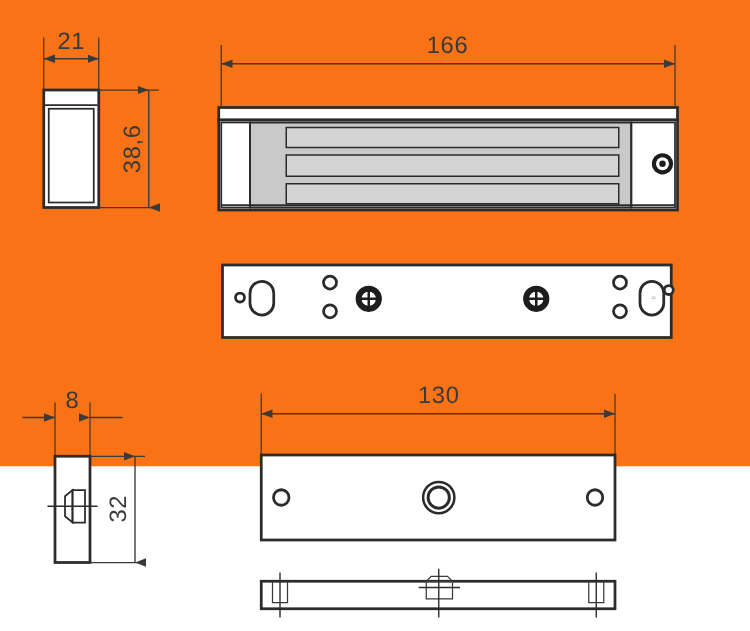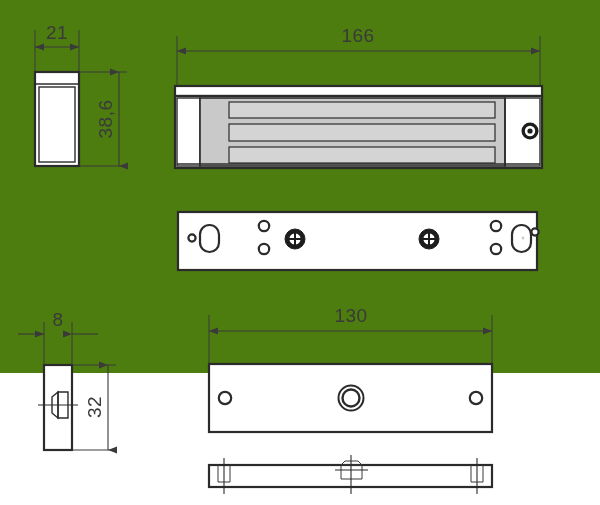--- a/index.html
+++ b/index.html
@@ -11,21 +11,21 @@
   body {
     width: 600px;
     height: 505px;
     overflow: hidden;
     font-family: "Liberation Sans", sans-serif;
   }
   #drawing-root {
     position: relative;
     width: 600px;
     height: 373px;
-    background: #4d7c0f;
+    background: #f97316;
     text-align: center;
   }
   svg.drawing {
     display: block;
     width: 600px;
     height: 505px;
   }
   .dim-text {
     font-family: "Liberation Sans", sans-serif;
     font-size: 19px;

